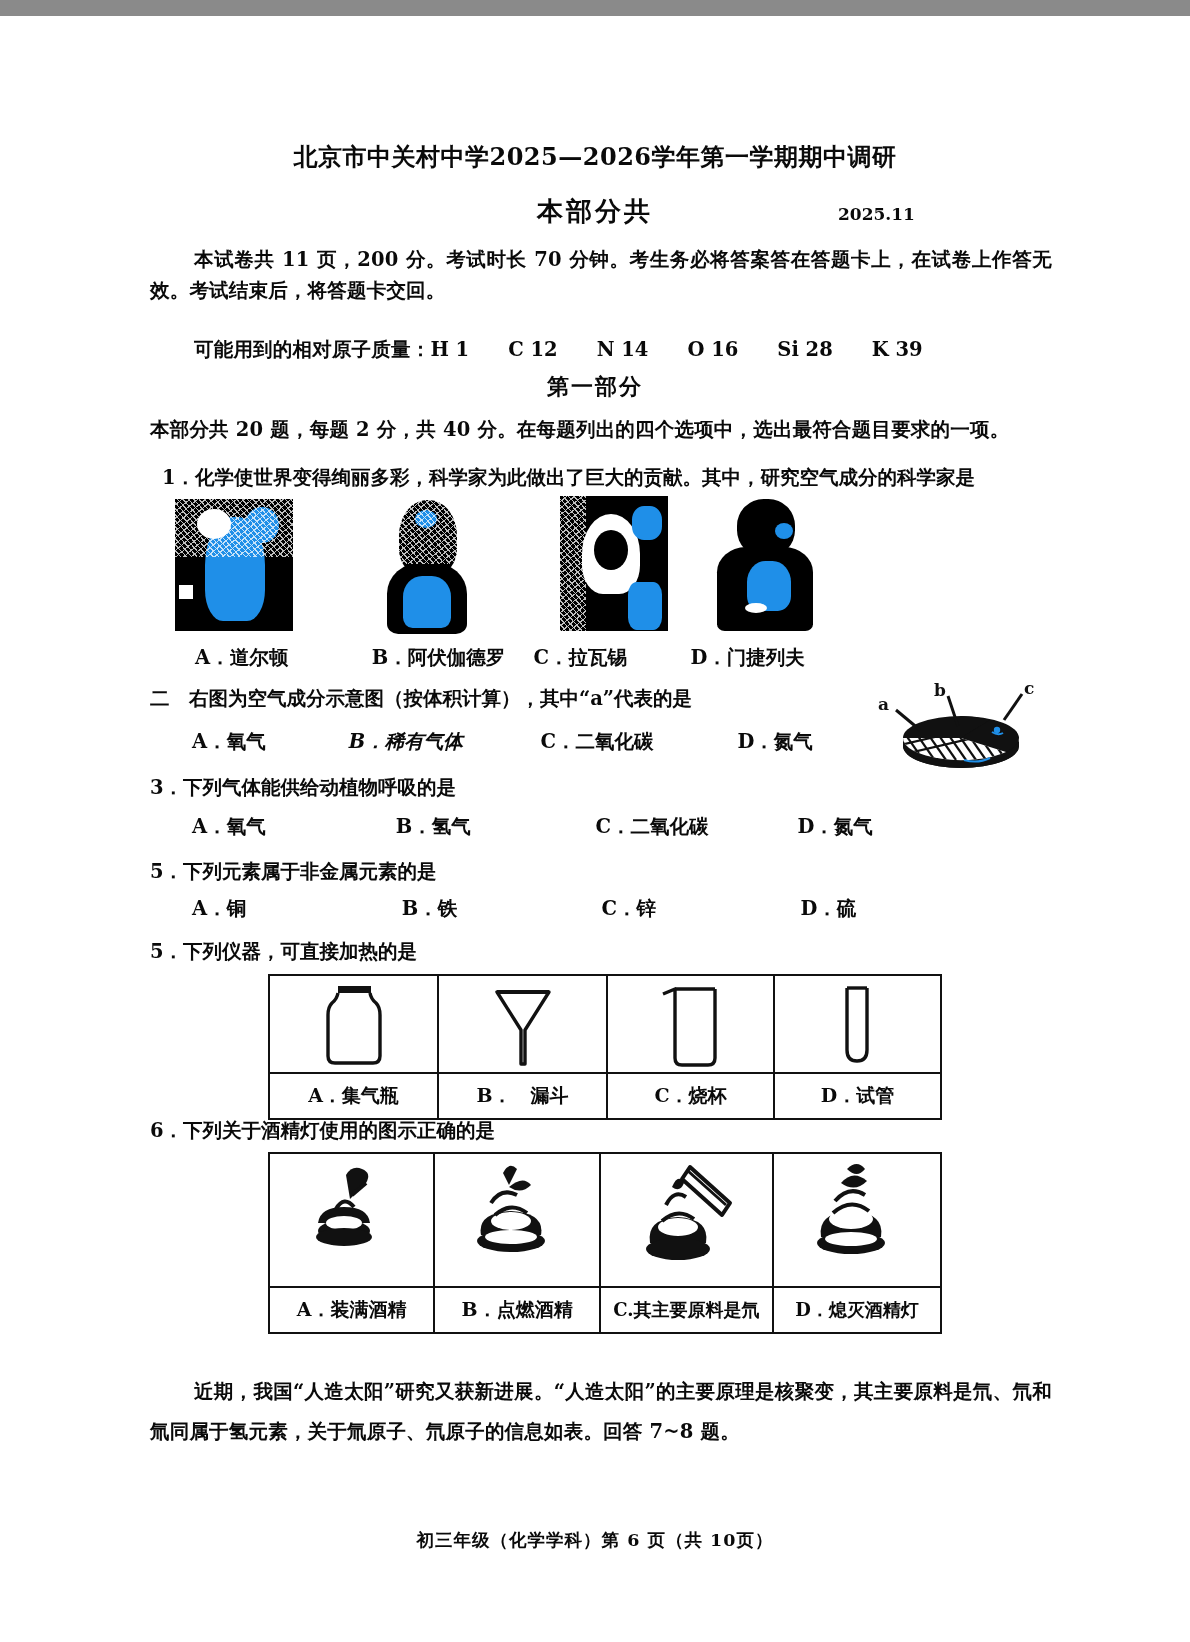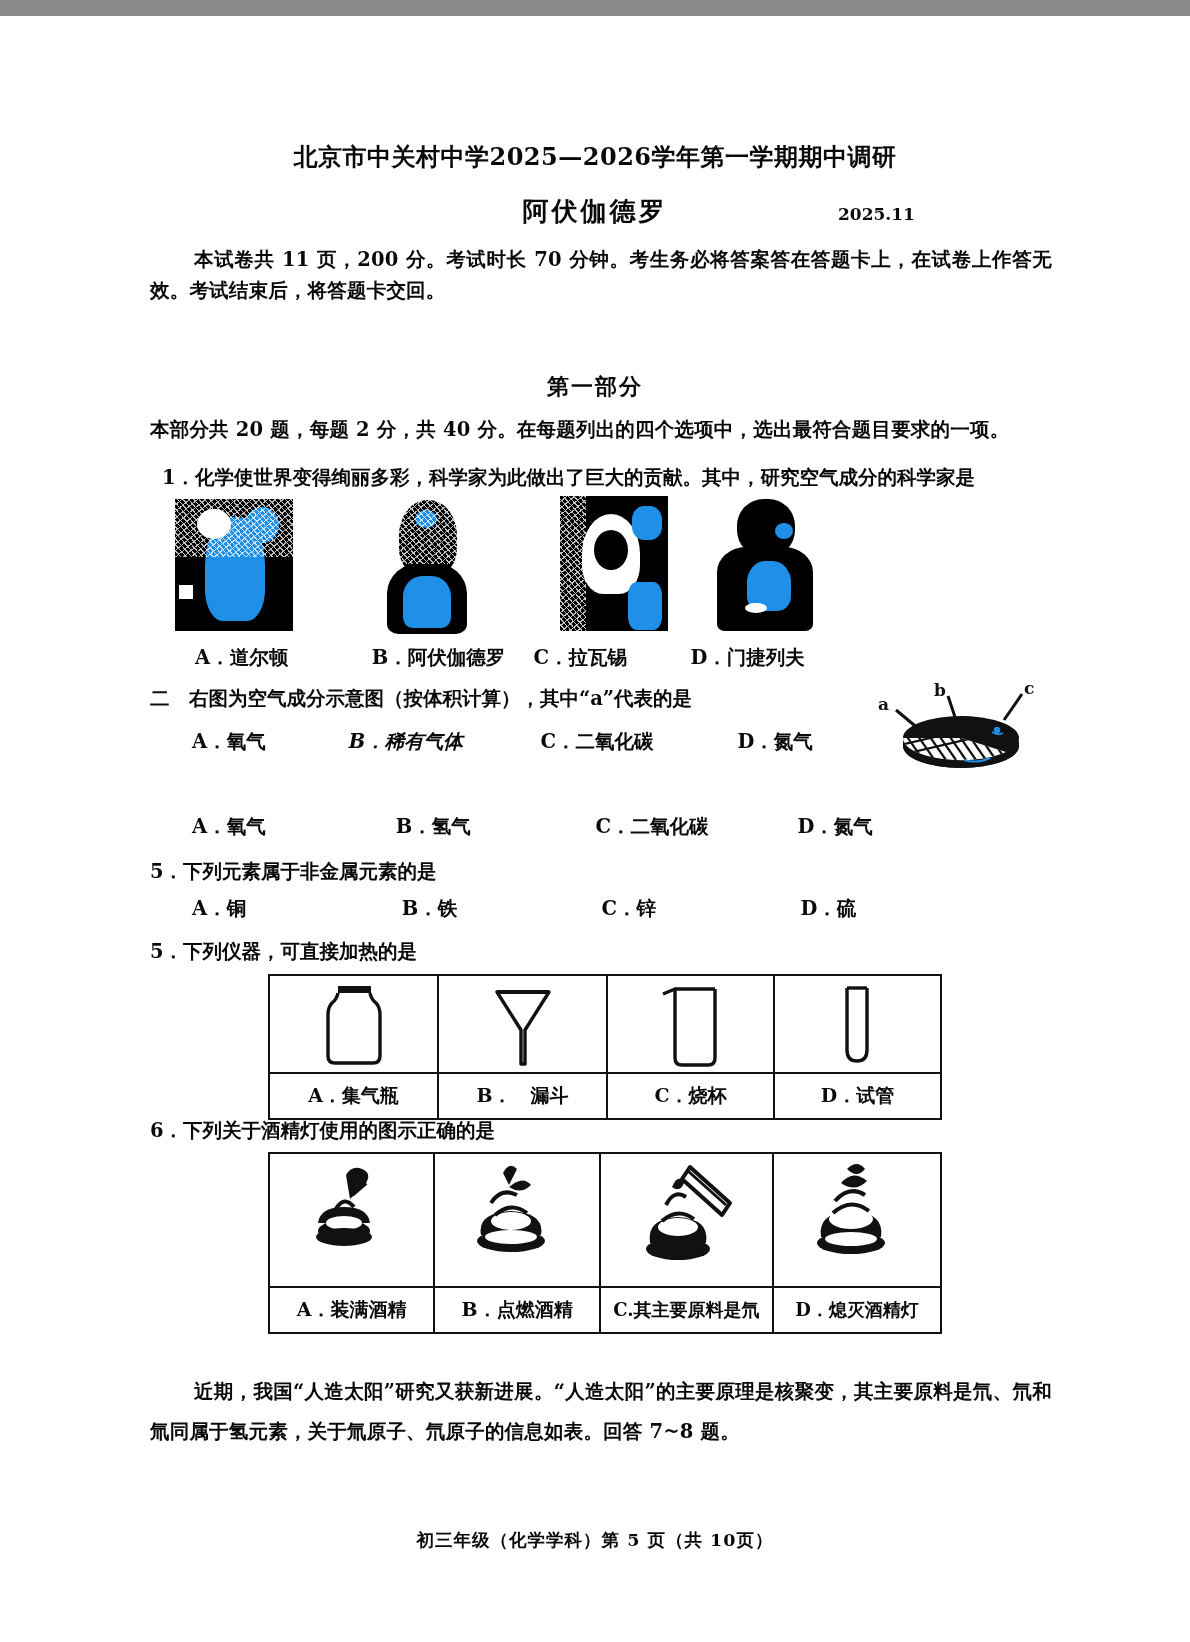--- a/index.html
+++ b/index.html
@@ -176,25 +176,28 @@
     letter-spacing: 1px;
   }
 </style>
 </head>
 <body>
 
 <div class="page">
  <div class="paper-body">
 
   <div class="doc-title">北京市中关村中学2025—2026学年第一学期期中调研</div>
-  <div class="subject-title">阿伏伽德罗</div>
+  <div class="subject-title">本部分共</div>
   <div class="doc-date">2025.11</div>
 
   <div class="para notice">本试卷共 11 页，200 分。考试时长 70 分钟。考生务必将答案答在答题卡上，在试卷上作答无效。考试结束后，将答题卡交回。</div>
 
+  <div class="para masses">
+    <span>可能用到的相对原子质量：</span><span class="m-num">H 1　　C 12　　N 14　　O 16　　Si 28　　K 39</span>
+  </div>
 
   <div class="section-title">第一部分</div>
   <div class="para part-desc">本部分共 20 题，每题 2 分，共 40 分。在每题列出的四个选项中，选出最符合题目要求的一项。</div>
 
   <div class="q-stem" style="left:162px; top:447px;">1．化学使世界变得绚丽多彩，科学家为此做出了巨大的贡献。其中，研究空气成分的科学家是</div>
 
   <div class="portrait-strip">
 
     <div class="portrait p1">
       <div class="blue-blob" style="left:30px; top:18px; width:60px; height:104px; border-radius:46% 46% 30% 30%;"></div>
@@ -283,20 +286,21 @@
     </svg>
   </div>
 
   <div class="opt-row" style="left:192px; top:712px;">
     <span class="opt" style="width:150px;">A．氧气</span>
     <span class="opt" style="width:185px;font-style:italic;">B．稀有气体</span>
     <span class="opt" style="width:190px;">C．二氧化碳</span>
     <span class="opt">D．氮气</span>
   </div>
 
+  <div class="q-stem" style="left:150px; top:757px;">3．下列气体能供给动植物呼吸的是</div>
   <div class="opt-row" style="left:192px; top:797px;">
     <span class="opt" style="width:197px;">A．氧气</span>
     <span class="opt" style="width:193px;">B．氢气</span>
     <span class="opt" style="width:195px;">C．二氧化碳</span>
     <span class="opt">D．氮气</span>
   </div>
 
   <div class="q-stem" style="left:150px; top:841px;">5．下列元素属于非金属元素的是</div>
   <div class="opt-row" style="left:192px; top:879px;">
     <span class="opt" style="width:203px;">A．铜</span>
@@ -405,16 +409,16 @@
       <td class="lbl-cell">A．装满酒精</td>
       <td class="lbl-cell">B．点燃酒精</td>
       <td class="lbl-cell" style="font-size:18px;">C.其主要原料是氘</td>
       <td class="lbl-cell" style="font-size:18px;">D．熄灭酒精灯</td>
     </tr>
   </tbody>
       </table>
 
   <div class="para" style="left:150px; top:1356px; width:902px; text-indent:44px; text-align:justify; line-height:40px;">近期，我国“人造太阳”研究又获新进展。“人造太阳”的主要原理是核聚变，其主要原料是氘、氘和氚同属于氢元素，关于氚原子、氘原子的信息如表。回答 7~8 题。</div>
 
-  <div class="footer">初三年级（化学学科）第 5 页（共 10页）</div>
+  <div class="footer">初三年级（化学学科）第 6 页（共 10页）</div>
 
  </div>
 </div>
 
 </body></html>

